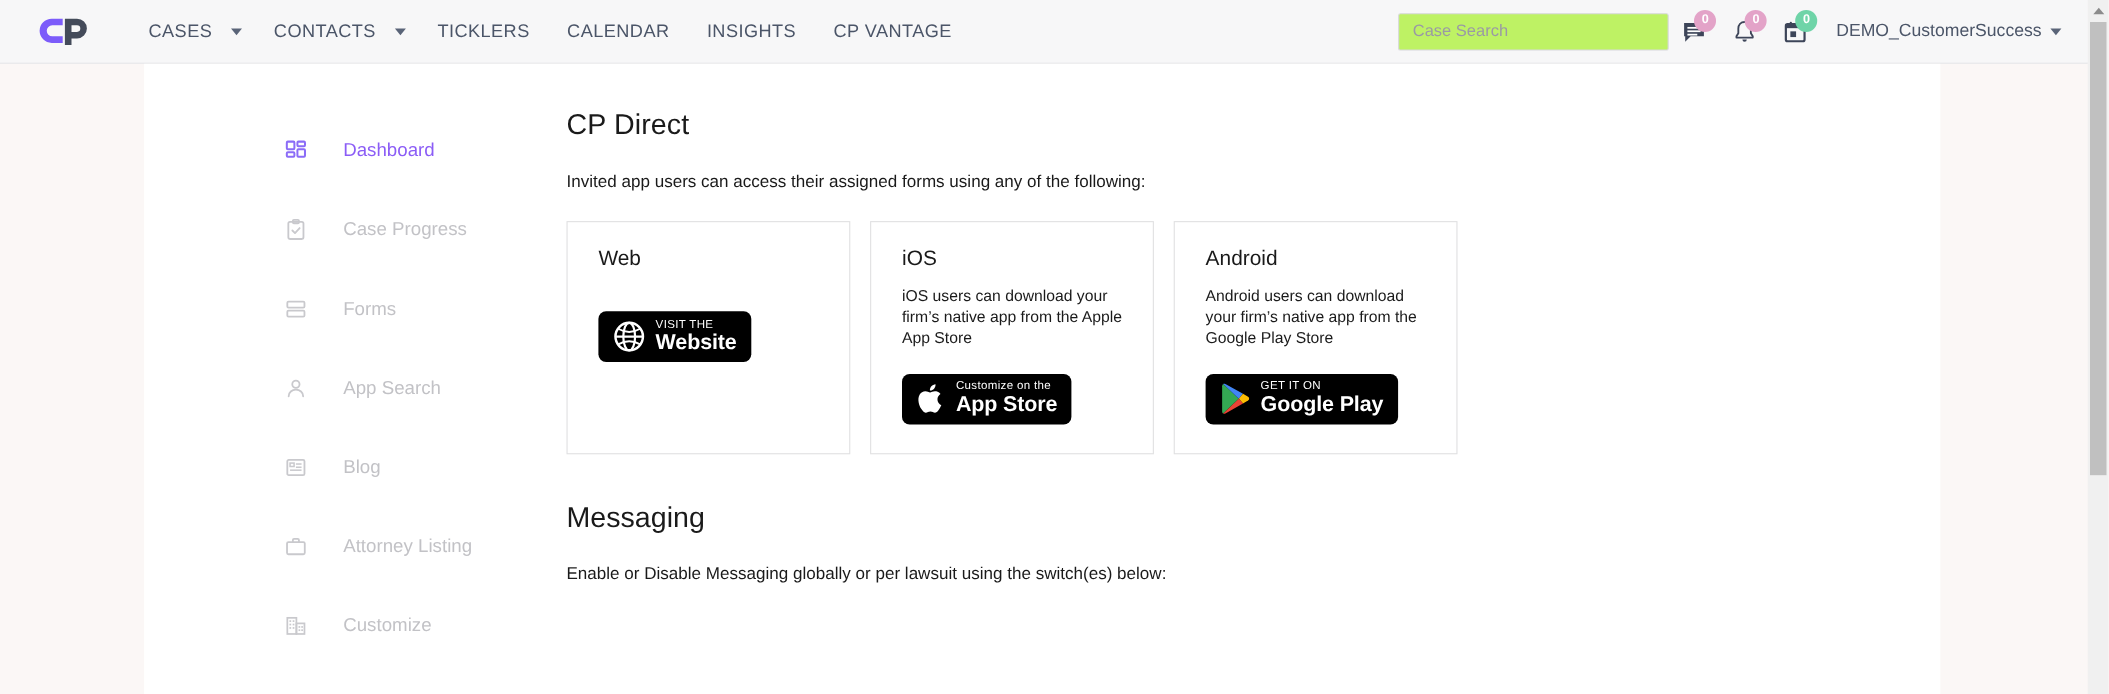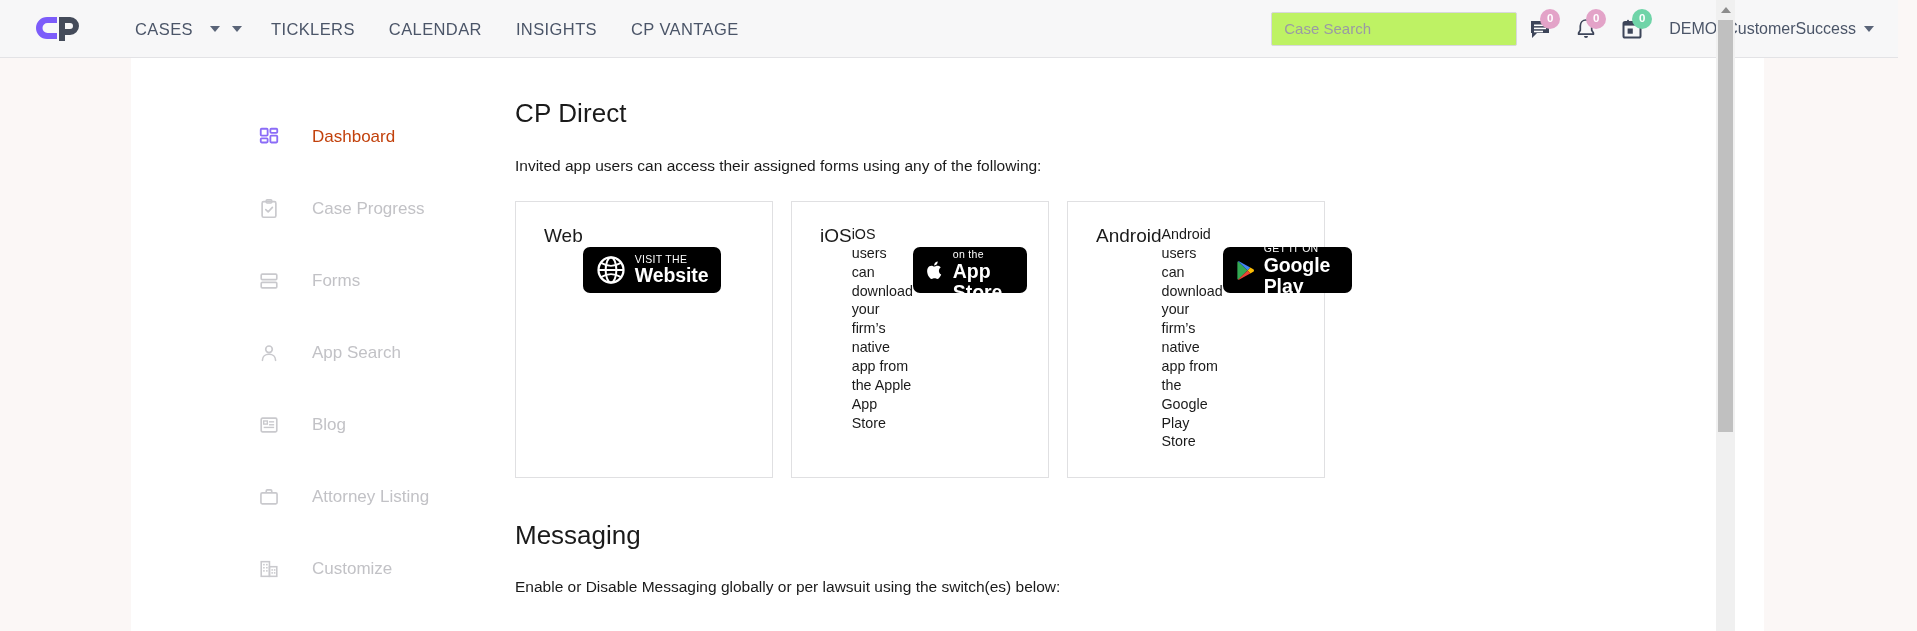--- a/index.html
+++ b/index.html
@@ -8,21 +8,21 @@
   html, body {
     width: 1917px;
     height: 631px;
     overflow: hidden;
     font-family: "Liberation Sans", sans-serif;
     background: #fbf7f6;
   }
 
   .app {
     position: relative;
-    width: 1735px;
+    width: 1917px;
     height: 631px;
     background: #fbf7f6;
   }
 
   
   .topnav {
     position: absolute;
     top: 0; left: 0;
     width: 1898px;
     height: 58px;
@@ -171,21 +171,21 @@
     align-items: center;
     justify-content: center;
     flex: 0 0 26px;
   }
   .side-label {
     margin-left: 30px;
     font-size: 17px;
     color: #c2c2c6;
     white-space: nowrap;
   }
-  .side-item.active .side-label { color: #c2410c; }
+  .side-item.active .side-label { color: #8b5cf6; }
 
   
   .main-col {
     position: absolute;
     top: 0;
     left: 384px;
     width: 1240px;
     padding-top: 40px;
   }
 
@@ -206,21 +206,21 @@
     gap: 18px;
     margin-top: 26px;
   }
   .card {
     width: 258px;
     min-height: 190px;
     border: 1px solid #e0e0e2;
     background: #fff;
     padding: 23px 28px 26px 28px;
     display: flex;
-    flex-direction: row;
+    flex-direction: column;
   }
   .card-title {
     font-size: 19px;
     font-weight: 400;
     color: #1a1a1a;
     margin-bottom: 14px;
   }
   .card-desc {
     font-size: 14.3px;
     line-height: 1.32;
@@ -314,20 +314,21 @@
       </svg>
     </div>
 
     <div class="nav-items">
 
       <span class="nav-link">CASES</span>
       <span class="nav-caret">
           <i class="caret-tri"></i>
         </span>
 
+      <span class="nav-link">CONTACTS</span>
       <span class="nav-caret">
           <i class="caret-tri"></i>
         </span>
 
       <span class="nav-link">TICKLERS</span>
       <span class="nav-link">CALENDAR</span>
       <span class="nav-link">INSIGHTS</span>
       <span class="nav-link">CP VANTAGE</span>
     </div>
 

